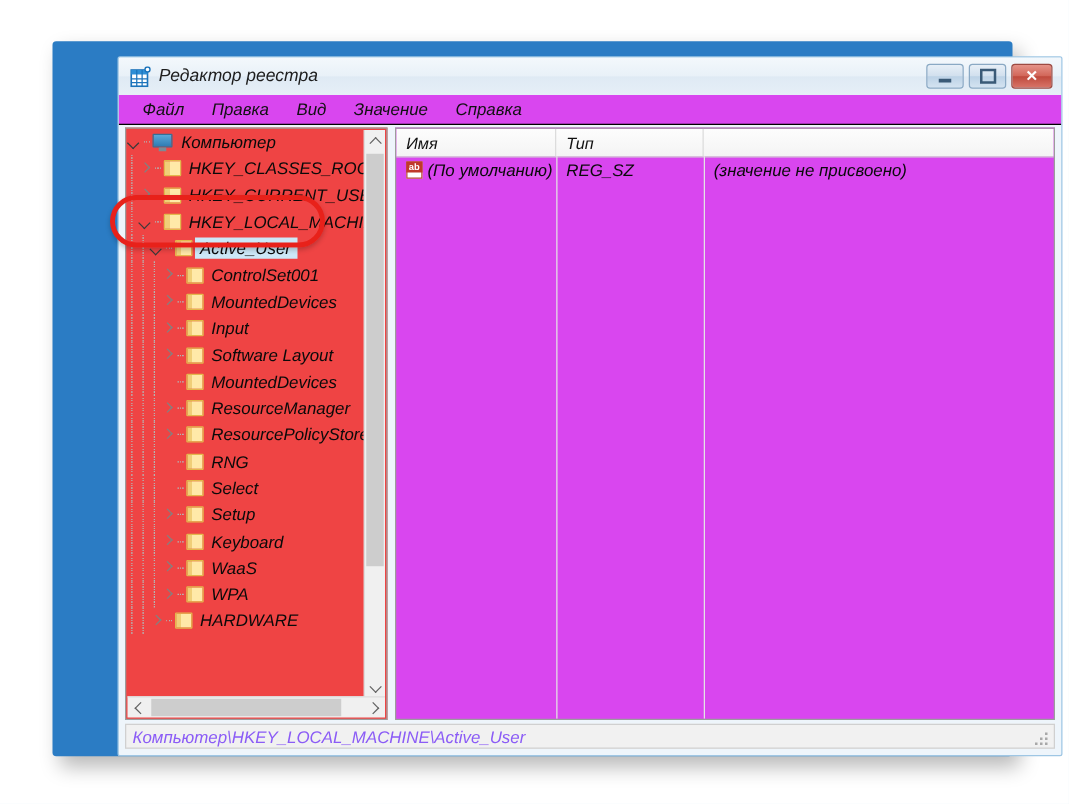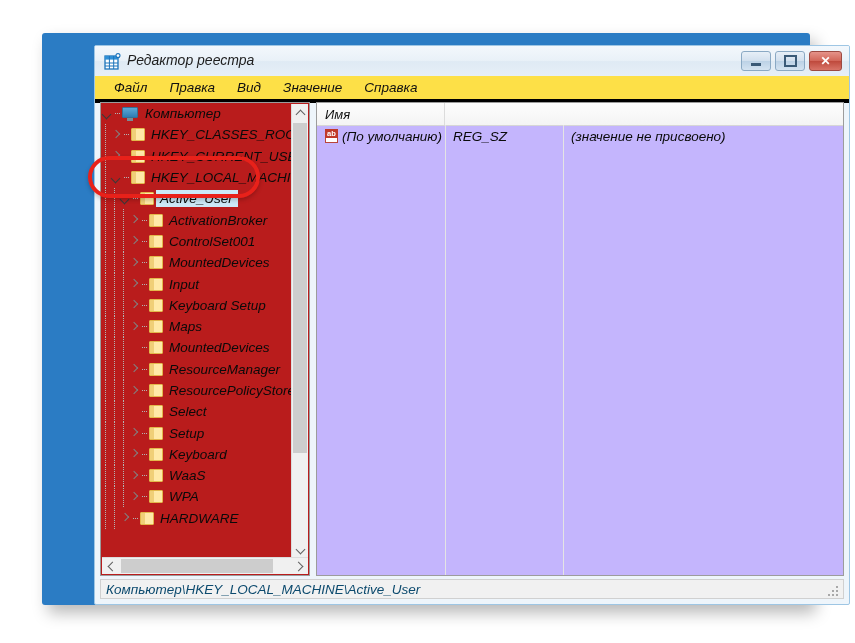--- a/index.html
+++ b/index.html
@@ -63,41 +63,41 @@
     display:flex;align-items:center;justify-content:center;
     font-size:11px;color:#1b3a55;
   }
   #btn-close .glyph{color:#fff;font-size:12px;font-weight:bold;}
   .min-bar{width:10px;height:3px;background:#3a5a77;margin-top:6px;}
   .max-box{width:9px;height:8px;border:2px solid #3a5a77;}
 
   
   #menubar{
     position:relative;height:23px;
-    background:#fde047;
-    border-bottom:4px solid #000000;
+    background:#d946ef;
+    border-bottom:1px solid #000000;
     display:flex;align-items:center;
     padding-left:8px;
   }
   .menu-item{
     font-size:13.5px;font-style:italic;color:#111;
     padding:2px 11px;cursor:default;white-space:nowrap;
   }
 
   
   #body-area{
     position:absolute;left:5px;top:56px;
     width:744px;height:474px;
   }
 
   
   #tree-pane{
     position:absolute;left:0;top:0;
     width:210px;height:474px;
-    background:#b91c1c;
+    background:#ef4444;
     border:1px solid #9c9c9c;
     box-sizing:border-box;
     overflow:hidden;
     padding-left:44px;
   }
   #tree-scroll{
     position:absolute;left:0;top:0;
     width:192px;height:455px;
     overflow:hidden;
   }
@@ -205,21 +205,21 @@
   #tree-hsb-right{right:0;}
   #tree-hsb-right .ar{transform:rotate(-45deg);margin-right:3px;}
   #tree-hsb-thumb{
     position:absolute;left:19px;top:1px;width:152px;height:14px;background:#cdcdcd;
   }
 
   
   #list-pane{
     position:absolute;left:216px;top:0;
     width:528px;height:474px;
-    background:#c4b5fd;border:1px solid #9c9c9c;box-sizing:border-box;
+    background:#d946ef;border:1px solid #9c9c9c;box-sizing:border-box;
     overflow:hidden;
   }
   #list-header{
     position:relative;height:22px;
     background:linear-gradient(to bottom,#fdfdfd,#f4f4f4);
     border-bottom:1px solid #d6d6d6;
     display:flex;
   }
   .col-head{
     position:relative;height:22px;
@@ -262,21 +262,21 @@
 
   
   #statusbar{
     position:absolute;left:5px;bottom:5px;
     width:744px;height:20px;
     background:#f1f1f1;border:1px solid #d0d0d0;
     box-sizing:border-box;
     display:flex;align-items:center;
   }
   #status-text{
-    font-size:13.5px;font-style:italic;color:#0c4a6e;padding-left:5px;
+    font-size:13.5px;font-style:italic;color:#8b5cf6;padding-left:5px;
     white-space:nowrap;
   }
   #resize-grip{
     position:absolute;right:3px;bottom:2px;width:12px;height:12px;
   }
   .grip-dot{position:absolute;width:2px;height:2px;background:#a8a8a8;}
 
   
   #annotation-oval{
     position:absolute;
@@ -373,29 +373,20 @@
               <span class="folder"></span>
               <span class="lbl">Active_User</span>
             </div>
             <div class="tree-row">
               <span class="vline"></span>
               <span class="vline"></span>
               <span class="vline"></span>
               <span class="chev closed"></span>
               <span class="dots"></span>
               <span class="folder"></span>
-              <span class="lbl">ActivationBroker</span>
-            </div>
-            <div class="tree-row">
-              <span class="vline"></span>
-              <span class="vline"></span>
-              <span class="vline"></span>
-              <span class="chev closed"></span>
-              <span class="dots"></span>
-              <span class="folder"></span>
               <span class="lbl">ControlSet001</span>
             </div>
             <div class="tree-row">
               <span class="vline"></span>
               <span class="vline"></span>
               <span class="vline"></span>
               <span class="chev closed"></span>
               <span class="dots"></span>
               <span class="folder"></span>
               <span class="lbl">MountedDevices</span>
@@ -409,30 +400,21 @@
               <span class="folder"></span>
               <span class="lbl">Input</span>
             </div>
             <div class="tree-row">
               <span class="vline"></span>
               <span class="vline"></span>
               <span class="vline"></span>
               <span class="chev closed"></span>
               <span class="dots"></span>
               <span class="folder"></span>
-              <span class="lbl">Keyboard Setup</span>
-            </div>
-            <div class="tree-row">
-              <span class="vline"></span>
-              <span class="vline"></span>
-              <span class="vline"></span>
-              <span class="chev closed"></span>
-              <span class="dots"></span>
-              <span class="folder"></span>
-              <span class="lbl">Maps</span>
+              <span class="lbl">Software Layout</span>
             </div>
             <div class="tree-row">
               <span class="vline"></span>
               <span class="vline"></span>
               <span class="vline"></span>
               <span class="chev"></span>
               <span class="dots"></span>
               <span class="folder"></span>
               <span class="lbl">MountedDevices</span>
             </div>
@@ -446,20 +428,29 @@
               <span class="lbl">ResourceManager</span>
             </div>
             <div class="tree-row">
               <span class="vline"></span>
               <span class="vline"></span>
               <span class="vline"></span>
               <span class="chev closed"></span>
               <span class="dots"></span>
               <span class="folder"></span>
               <span class="lbl">ResourcePolicyStore</span>
+            </div>
+            <div class="tree-row">
+              <span class="vline"></span>
+              <span class="vline"></span>
+              <span class="vline"></span>
+              <span class="chev"></span>
+              <span class="dots"></span>
+              <span class="folder"></span>
+              <span class="lbl">RNG</span>
             </div>
             <div class="tree-row">
               <span class="vline"></span>
               <span class="vline"></span>
               <span class="vline"></span>
               <span class="chev"></span>
               <span class="dots"></span>
               <span class="folder"></span>
               <span class="lbl">Select</span>
             </div>
@@ -526,20 +517,21 @@
           <div id="tree-hsb-thumb"></div>
           <div class="hsb-arrow" id="tree-hsb-right">
               <div class="ar"></div>
             </div>
         </div>
       </div>
 
       <div id="list-pane">
         <div id="list-header">
           <div class="col-head" id="col-name">Имя</div>
+          <div class="col-head" id="col-type">Тип</div>
         </div>
 
         <div class="vdiv" style="left:128px"></div>
         <div class="vdiv" style="left:246px"></div>
 
         <div class="list-row">
           <div class="cell" id="cell-name">
             <span class="ab-icon">
               <span class="pg"></span>
               <span class="tx">ab</span>

